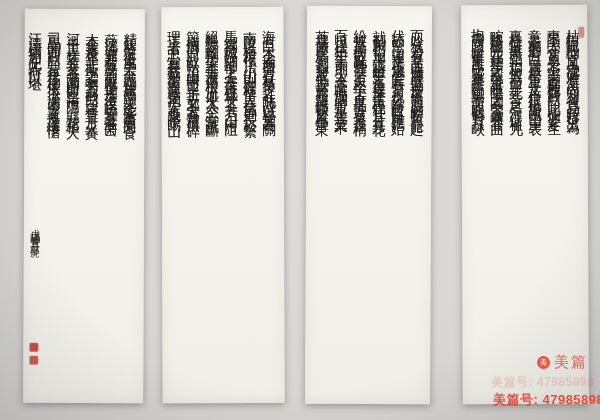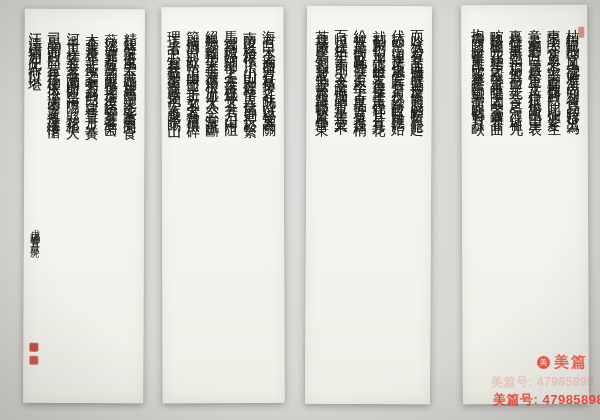--- a/index.html
+++ b/index.html
@@ -25,21 +25,21 @@
   .sig-name{font-size:9.5px;letter-spacing:2px;line-height:18px;opacity:.9;}
   .seal{position:absolute;left:6px;width:9px;height:9px;border-radius:1.5px;
     background:#bf3a2b;box-shadow:inset 0 0 1.5px rgba(255,240,230,0.55);opacity:.88;}
   .seal-a{top:334px;}
   .seal-b{top:347px;opacity:.8;}
   .lead-seal{position:absolute;right:3px;top:22px;width:6px;height:11px;border-radius:1px;
     background:rgba(197,62,41,0.5);}
   .wm-logo{position:absolute;left:537px;top:356px;width:13px;height:13px;border-radius:50%;
     background:rgba(232,62,40,0.88);color:#fff;font-size:8px;line-height:13px;
     text-align:center;font-family:"Liberation Sans",sans-serif;z-index:5;}
-  .wm-brand{position:absolute;left:554px;top:353px;font-size:15px;font-weight:bold;
+  .wm-brand{position:absolute;left:554px;top:353px;font-size:15px;font-weight:normal;
     color:rgba(230,62,42,0.78);letter-spacing:2px;z-index:5;
     font-family:"Liberation Sans",sans-serif;}
   .wm-faint{position:absolute;left:491px;top:374px;font-size:12px;font-weight:bold;
     color:rgba(230,62,42,0.18);letter-spacing:.5px;z-index:5;white-space:nowrap;
     font-family:"Liberation Sans",sans-serif;}
   .wm-id{position:absolute;left:493px;top:391px;font-size:13px;font-weight:bold;
     color:rgba(233,55,36,0.88);letter-spacing:.5px;z-index:5;white-space:nowrap;
     font-family:"Liberation Sans",sans-serif;}
   #scroll-0{left:24px;top:9px;width:120px;height:394px;transform:rotate(0.25deg);}
   #scroll-1{left:162px;top:7px;width:122px;height:396px;transform:rotate(-0.2deg);}

